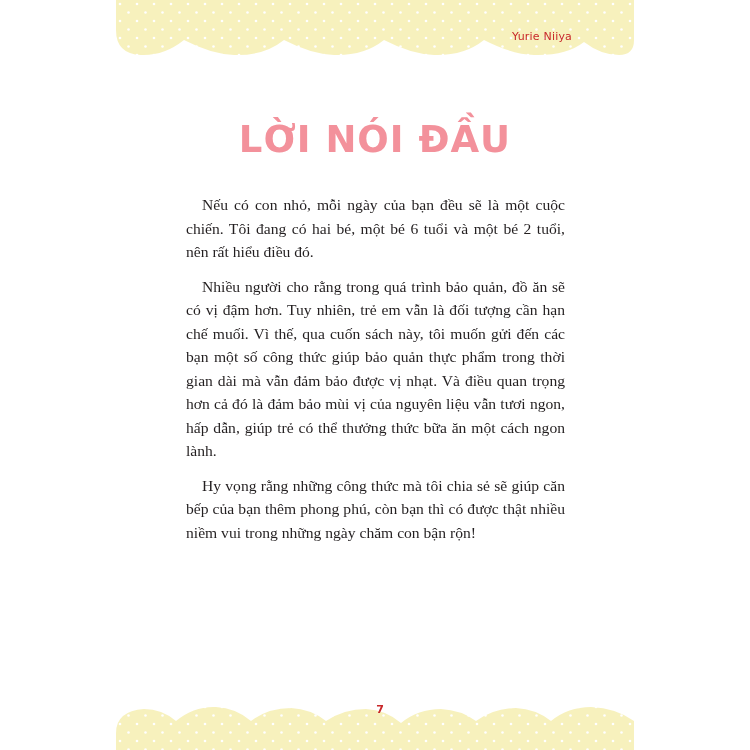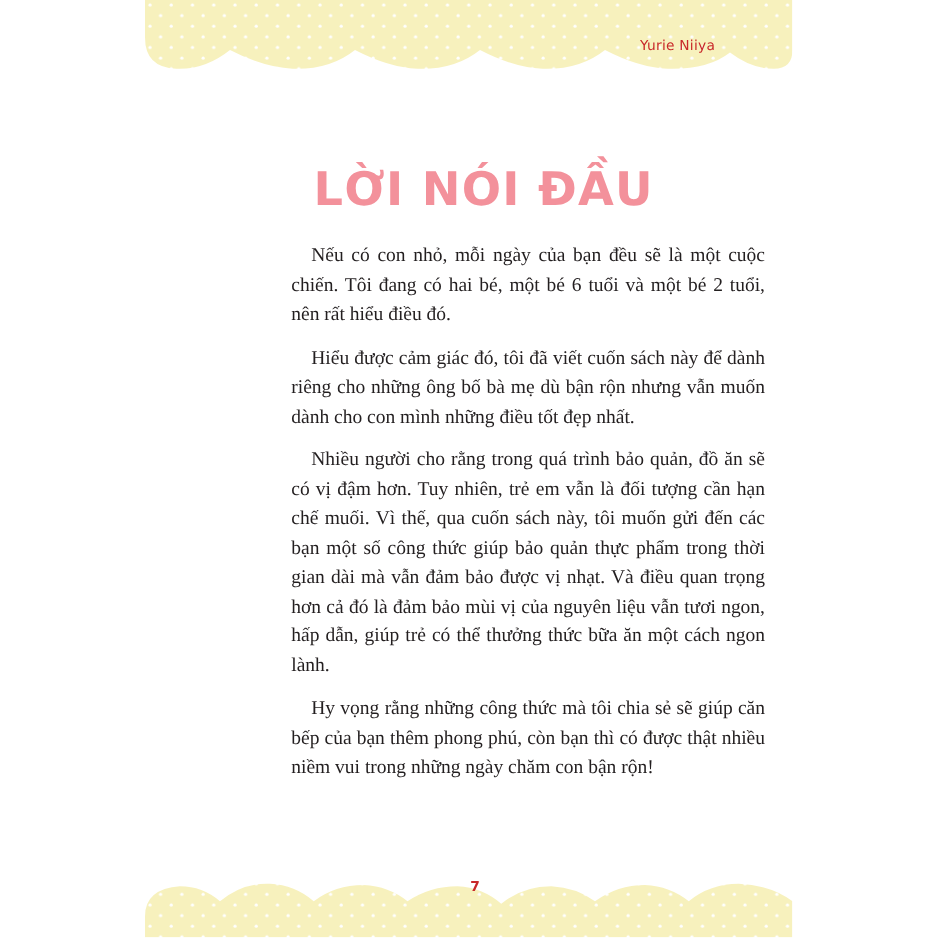--- a/index.html
+++ b/index.html
@@ -54,34 +54,33 @@
       position: absolute;
       top: 116px;
       left: 116px;
       width: 518px;
       text-align: center;
       font-family: "DejaVu Sans", "Liberation Sans", sans-serif;
       font-weight: bold;
       font-size: 37px;
       color: #f3919b;
       letter-spacing: 1px;
-      margin: 12px;
+      margin: 0;
       line-height: 48px;
     }
     .body-text {
       position: absolute;
       top: 193px;
       left: 186px;
       width: 379px;
       font-family: "Liberation Serif", "DejaVu Serif", serif;
       font-size: 15.6px;
       line-height: 23.5px;
       color: #231f20;
       text-align: justify;
-      margin-left: 47px;
     }
     .body-text p {
       margin: 0 0 11px 0;
       text-indent: 16px;
     }
     .page-number {
       position: absolute;
       top: 703px;
       left: 370px;
       width: 20px;
@@ -122,21 +121,20 @@
              Q0,54 0,30 Z" fill="url(#dotsTop)"></path>
   </svg>
 </div>
 
 <div class="author">Yurie Niiya</div>
 
 <h1 class="title">LỜI NÓI ĐẦU</h1>
 
 <div class="body-text">
   <p>Nếu có con nhỏ, mỗi ngày của bạn đều sẽ là một cuộc chiến. Tôi đang có hai bé, một bé 6 tuổi và một bé 2 tuổi, nên rất hiểu điều đó.</p>
-  <p>Hiểu được cảm giác đó, tôi đã viết cuốn sách này để dành riêng cho những ông bố bà mẹ dù bận rộn nhưng vẫn muốn dành cho con mình những điều tốt đẹp nhất.</p>
   <p>Nhiều người cho rằng trong quá trình bảo quản, đồ ăn sẽ có vị đậm hơn. Tuy nhiên, trẻ em vẫn là đối tượng cần hạn chế muối. Vì thế, qua cuốn sách này, tôi muốn gửi đến các bạn một số công thức giúp bảo quản thực phẩm trong thời gian dài mà vẫn đảm bảo được vị nhạt. Và điều quan trọng hơn cả đó là đảm bảo mùi vị của nguyên liệu vẫn tươi ngon, hấp dẫn, giúp trẻ có thể thưởng thức bữa ăn một cách ngon lành.</p>
   <p>Hy vọng rằng những công thức mà tôi chia sẻ sẽ giúp căn bếp của bạn thêm phong phú, còn bạn thì có được thật nhiều niềm vui trong những ngày chăm con bận rộn!</p>
 </div>
 
 <div class="band band-bottom">
   <svg width="518" height="47" viewBox="0 0 518 47" xmlns="http://www.w3.org/2000/svg">
     <defs>
       <pattern id="dotsBot" x="0" y="0" width="17" height="17" patternUnits="userSpaceOnUse">
         <rect width="17" height="17" fill="#f7f1bd"></rect>
         <circle cx="4" cy="4" r="1.3" fill="#ffffff"></circle>

